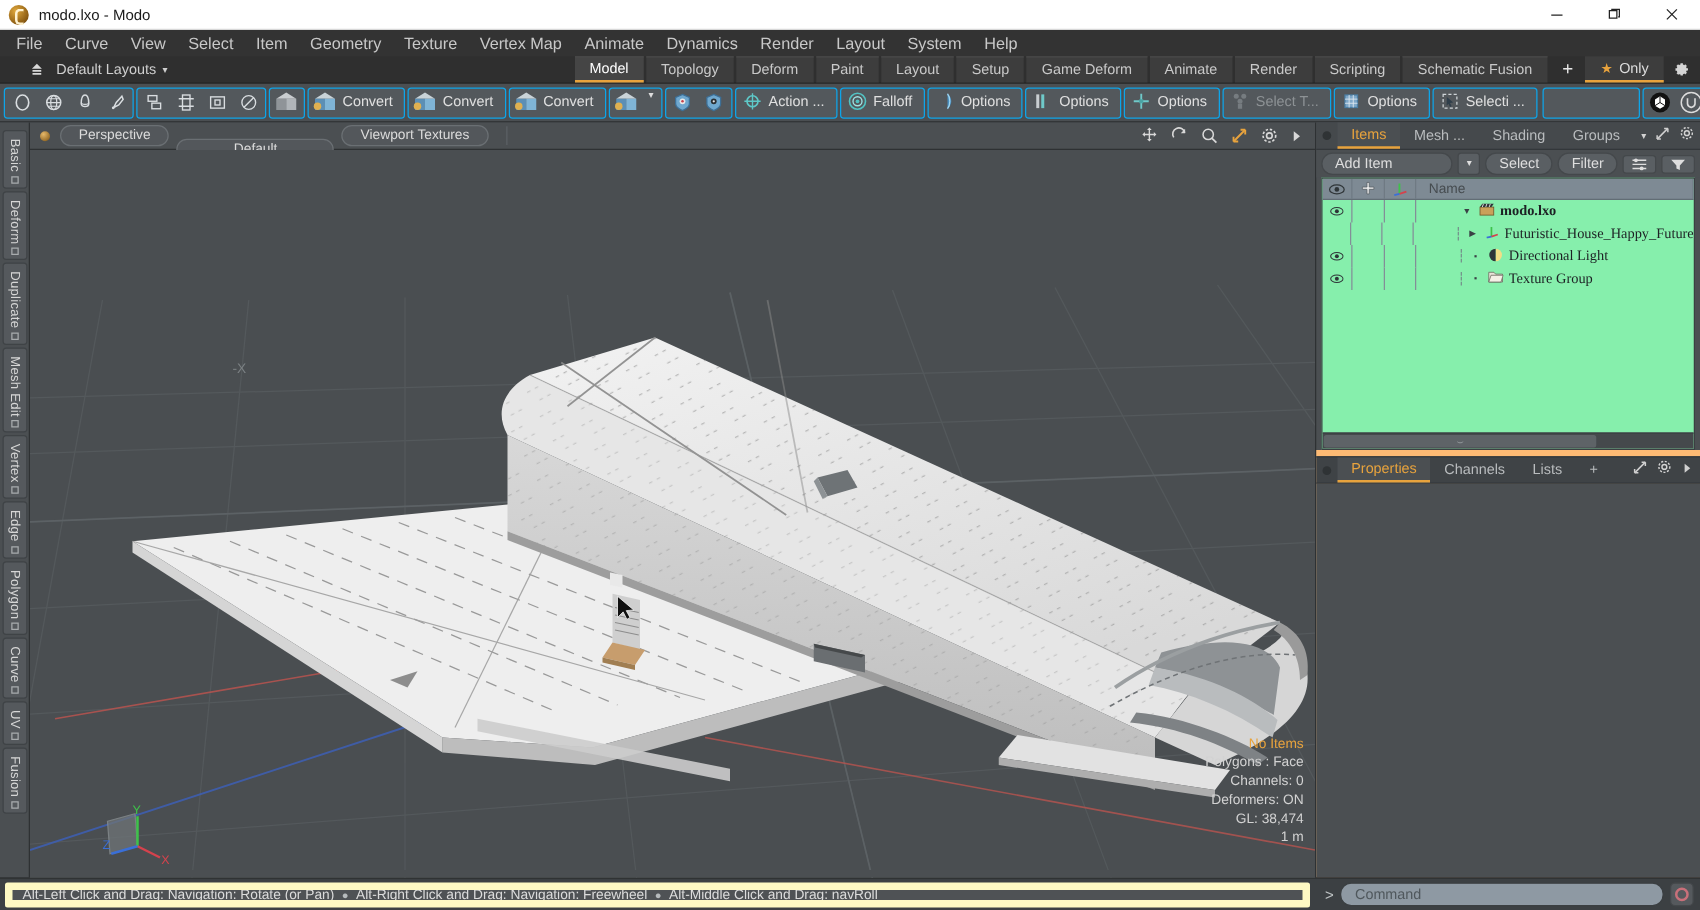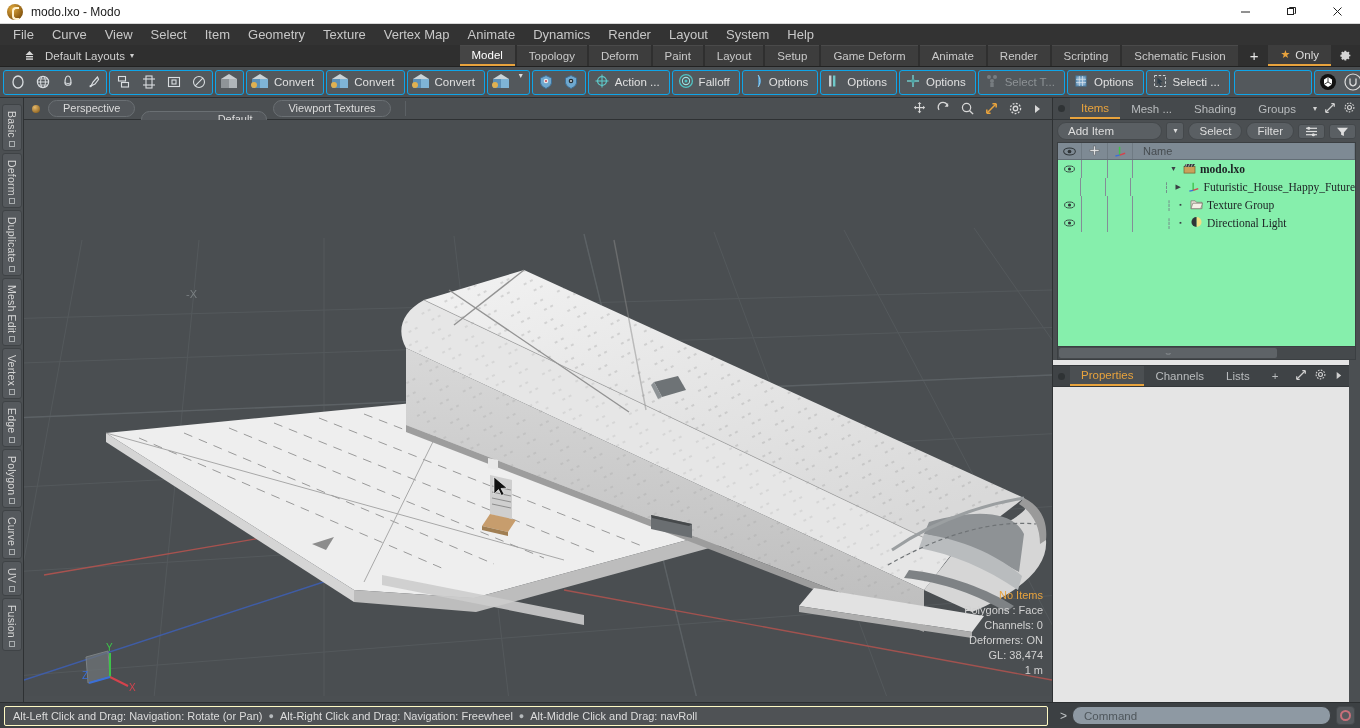--- a/index.html
+++ b/index.html
@@ -124,21 +124,21 @@
   .vphead {
     height: 22px; flex: 0 0 22px; background: #4b4f52; display: flex; align-items: center;
     padding: 0 6px; gap: 6px; border-bottom: 1px solid #2e3133;
   }
   .vp-dot { width: 8px; height: 8px; border-radius: 50%;
             background: radial-gradient(circle at 35% 30%, #e5b86a, #7a5010); flex: 0 0 8px; margin: 0 2px; }
   .pill {
     font-size: 11px; color: #dcdcdc; border: 1px solid #6a6f73; border-radius: 9px;
     padding: 1px 14px; line-height: 13px; background: #53575b; white-space: nowrap;
   }
-  .pill.wide { min-width: 126px; text-align: right; margin-top: 21px; }
+  .pill.wide { min-width: 126px; text-align: center; margin-top: 21px; }
   .vphead-sep { width: 1px; height: 15px; background: #5c6165; margin-left: 8px; }
   .vphead-right { margin-left: auto; display: flex; align-items: center; gap: 9px; padding-right: 4px; }
   .vpicon { color: #d8d8d8; display: flex; align-items: center; }
 
   .viewport { flex: 1 1 auto; position: relative; overflow: hidden; background: #4a4e51; }
   .viewport svg { position: absolute; inset: 0; display: block; }
   .vpinfo {
     position: absolute; right: 9px; bottom: 24px; text-align: right;
     font-size: 11px; color: #d2d2d2; line-height: 15px;
   }
@@ -197,35 +197,35 @@
   .twisty { font-size: 7px; color: #3a4045; width: 11px; text-align: center; }
   .dashline { color: #6f7a83; font-size: 10px; letter-spacing: -1px; }
   .rname.bold { font-weight: bold; }
   .rtree-scroll {
     height: 13px; flex: 0 0 13px; background: #45494c; border-top: 1px solid #3b3f42;
     display: flex; align-items: center; padding: 1px;
   }
   .rtree-thumb { height: 10px; width: 74%; background: #5e6367; border-radius: 2px;
                  display: flex; align-items: center; justify-content: center; color: #8d9295; font-size: 9px; }
 
-  .rbottom { flex: 1 1 auto; display: flex; flex-direction: row; background: #e5e5e5; }
+  .rbottom { flex: 1 1 auto; display: flex; flex-direction: column; background: #fdba74; }
   .rbtabs {
     height: 22px; flex: 0 0 22px; display: flex; align-items: stretch; background: #3f4346;
     border-top: 1px solid #33373a; border-bottom: 1px solid #33373a; margin-top: 5px;
   }
   .rbody { flex: 1 1 auto; background: #4b4f52; }
 
   
   .statusbar {
     height: 26px; flex: 0 0 26px; background: #3c4043; display: flex; align-items: center;
     border-top: 1px solid #2c2f31;
   }
   .sb-left {
     flex: 1 1 auto; display: flex; align-items: center; height: 20px; margin: 0 4px;
-    background: #4f5255; border: 1px solid #fef9c3; border-radius: 2px; padding: 0 8px;
+    background: #4f5255; border: 6px solid #fef9c3; border-radius: 2px; padding: 0 8px;
     font-size: 11px; color: #dcdcdc; white-space: nowrap; overflow: hidden;
   }
   .sb-sep { color: #b6babc; padding: 0 6px; font-size: 9px; }
   .sb-right { flex: 0 0 308px; display: flex; align-items: center; gap: 5px; padding: 0 5px; }
   .sb-chev { color: #bfc3c5; font-size: 12px; padding-left: 3px; }
   .cmdinput {
     flex: 1 1 auto; height: 19px; background: #8e99a3; border: 1px solid #3b3f42; border-radius: 9px;
     display: flex; align-items: center; padding: 0 11px; font-size: 11.5px; color: #4f575c;
   }
   .recbtn {
@@ -908,49 +908,49 @@
                   <circle cx="7" cy="4.5" r="2" fill="#2f3538"></circle>
                 </svg>
             </div>
             <div class="rcell c2"></div>
             <div class="rcell c3"></div>
             <div class="rcell name">
               <span class="indent" style="width:26px"></span>
               <span class="dashline">┆</span>
               <span class="twisty">▪</span>
               <span>
-                <svg width="13" height="11" viewBox="0 0 14 12">
-                    <path d="M1 2 H5.5 L7 3.6 H13 V10.5 H1Z" fill="#e8e3d8" stroke="#6d6a60" stroke-width=".7"></path>
-                    <path d="M1 10.5 L3 4.6 H13.6 L11.6 10.5Z" fill="#f4f0e6" stroke="#6d6a60" stroke-width=".7"></path>
+                <svg width="13" height="12" viewBox="0 0 14 13">
+                    <path d="M7 1 A5.5 5.5 0 0 1 7 12 Z" fill="#f2de86"></path>
+                    <path d="M7 1 A5.5 5.5 0 0 0 7 12 Z" fill="#2f3538"></path>
                   </svg>
               </span>
-              <span class="rname">Texture Group</span>
+              <span class="rname">Directional Light</span>
             </div>
           </div>
 
           <div class="rrow">
             <div class="rcell c1">
               <svg class="eye" viewBox="0 0 14 9">
                   <ellipse cx="7" cy="4.5" rx="6.3" ry="3.8" fill="none" stroke="#2f3538" stroke-width="1.1"></ellipse>
                   <circle cx="7" cy="4.5" r="2" fill="#2f3538"></circle>
                 </svg>
             </div>
             <div class="rcell c2"></div>
             <div class="rcell c3"></div>
             <div class="rcell name">
               <span class="indent" style="width:26px"></span>
               <span class="dashline">┆</span>
               <span class="twisty">▪</span>
               <span>
-                <svg width="13" height="12" viewBox="0 0 14 13">
-                    <path d="M7 1 A5.5 5.5 0 0 1 7 12 Z" fill="#f2de86"></path>
-                    <path d="M7 1 A5.5 5.5 0 0 0 7 12 Z" fill="#2f3538"></path>
+                <svg width="13" height="11" viewBox="0 0 14 12">
+                    <path d="M1 2 H5.5 L7 3.6 H13 V10.5 H1Z" fill="#e8e3d8" stroke="#6d6a60" stroke-width=".7"></path>
+                    <path d="M1 10.5 L3 4.6 H13.6 L11.6 10.5Z" fill="#f4f0e6" stroke="#6d6a60" stroke-width=".7"></path>
                   </svg>
               </span>
-              <span class="rname">Directional Light</span>
+              <span class="rname">Texture Group</span>
             </div>
           </div>
 
         </div>
         <div class="rtree-scroll">
           <div class="rtree-thumb">⌣</div>
         </div>
       </div>
 
       <div class="rbottom">

